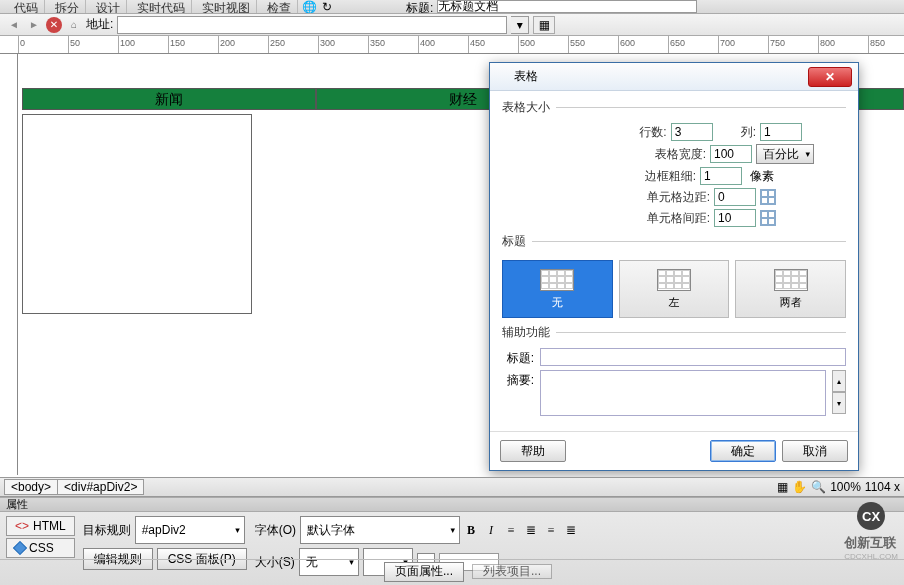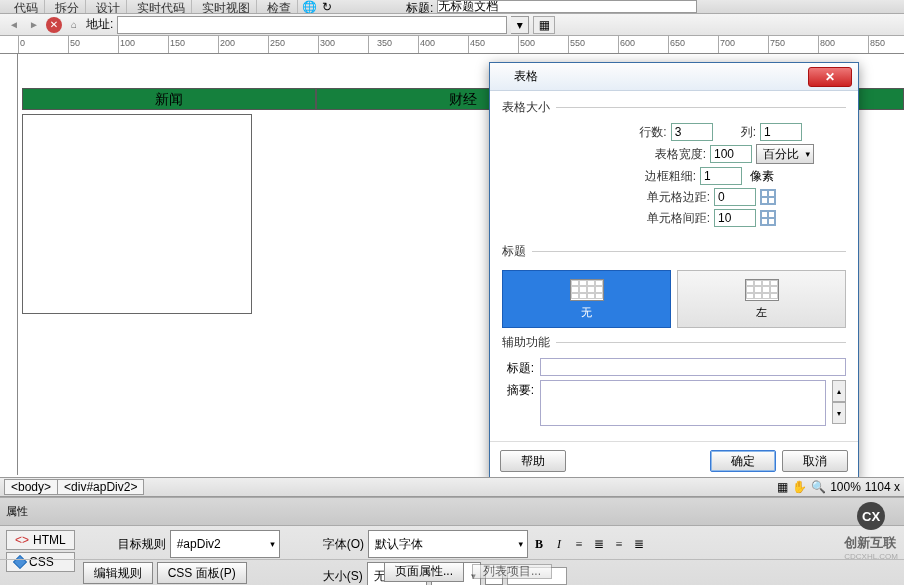--- a/index.html
+++ b/index.html
@@ -67,29 +67,29 @@
 .dlg-btn { min-width:66px; height:22px; border:1px solid #888; background:linear-gradient(#fefefe,#ddd); border-radius:2px; display:flex; align-items:center; justify-content:center;}
 .dlg-btn.primary { border:1px solid #3a7bd5; box-shadow:0 0 0 1px #8cb8ea inset;}
 
 
 .tag-bar { position:absolute; left:0; right:0; bottom:88px; height:20px; background:linear-gradient(#eee,#ddd); border-top:1px solid #999; border-bottom:1px solid #999; display:flex; align-items:center; padding:0 4px; font-size:11px;}
 .tag-chip { border:1px solid #999; background:#f5f5f5; padding:0 6px; margin-right:-1px; height:16px; line-height:14px;}
 .tag-tools { margin-left:auto; display:flex; gap:4px; align-items:center;}
 
 
 .props { position:absolute; left:0; right:0; bottom:0; height:88px; background:linear-gradient(#ececec,#dcdcdc); border-top:1px solid #aaa;}
-.props-title { height:28px; background:linear-gradient(#d8d8d8,#c8c8c8); padding:0 6px; font-size:11px; display:flex; align-items:center; border-bottom:1px solid #aaa;}
+.props-title { height:14px; background:linear-gradient(#d8d8d8,#c8c8c8); padding:0 6px; font-size:11px; display:flex; align-items:center; border-bottom:1px solid #aaa;}
 .props-body { display:flex; padding:4px 6px; gap:8px; align-items:flex-start;}
 .side-tabs { display:flex; flex-direction:column; gap:2px;}
 .side-tab { border:1px solid #999; background:#f2f2f2; padding:2px 8px; display:flex; align-items:center; gap:4px;}
 .side-tab .di { width:10px; height:10px; transform:rotate(45deg); background:#5aa0e0; display:inline-block;}
 .side-tab.css .di { background:#4a90d9; border:1px solid #2a70b9;}
 .prop-col { display:flex; flex-direction:column; gap:4px;}
 .prop-row { display:flex; align-items:center; gap:4px;}
-.prop-row label { font-size:12px;margin-left:35px;}
+.prop-row label { font-size:12px;}
 .prop-row .select { height:28px; border:1px solid #888; background:#fff; padding:0 18px 0 6px; position:relative; min-width:110px; display:flex; align-items:center;}
 .prop-row .select::after { content:"▾"; position:absolute; right:4px; font-size:9px;}
 .prop-row .btn { height:22px; border:1px solid #888; background:linear-gradient(#fefefe,#ddd); padding:0 10px; display:flex; align-items:center;}
 .fmt-icons { display:flex; gap:6px; align-items:center;}
 .fmt-icons span { width:14px; text-align:center; font-family:Georgia,serif;}
 .bottom-row { position:absolute; bottom:2px; left:0; right:0; height:24px; display:flex; align-items:center; border-top:1px solid #bbb; padding:0 6px; gap:8px;}
 
 
 .watermark { position:absolute; right:6px; bottom:24px; display:flex; align-items:center; gap:4px; color:#999;flex-direction:column;}
 .watermark .logo { width:28px; height:28px; border-radius:14px; background:#444; color:#fff; display:flex; align-items:center; justify-content:center; font-weight:bold; font-size:13px;}
@@ -131,21 +131,21 @@
     <div class="lbl" style="left: 120px;">100</div>
     <div class="tick" style="left: 168px;"></div>
     <div class="lbl" style="left: 170px;">150</div>
     <div class="tick" style="left: 218px;"></div>
     <div class="lbl" style="left: 220px;">200</div>
     <div class="tick" style="left: 268px;"></div>
     <div class="lbl" style="left: 270px;">250</div>
     <div class="tick" style="left: 318px;"></div>
     <div class="lbl" style="left: 320px;">300</div>
     <div class="tick" style="left: 368px;"></div>
-    <div class="lbl" style="left: 370px; padding-left: 7px;">350</div>
+    <div class="lbl" style="left: 370px;">350</div>
     <div class="tick" style="left: 418px;"></div>
     <div class="lbl" style="left: 420px;">400</div>
     <div class="tick" style="left: 468px;"></div>
     <div class="lbl" style="left: 470px;">450</div>
     <div class="tick" style="left: 518px;"></div>
     <div class="lbl" style="left: 520px;">500</div>
     <div class="tick" style="left: 568px;"></div>
     <div class="lbl" style="left: 570px;">550</div>
     <div class="tick" style="left: 618px;"></div>
     <div class="lbl" style="left: 620px;">600</div>
@@ -218,21 +218,21 @@
       <input type="text" class="wide" value="10" style="">
       <div class="grid-icon">
           <span></span>
           <span></span>
           <span></span>
           <span></span>
         </div>
       <div style="width:66px"></div>
     </div>
 
-    <div class="fieldset-label" style="margin-top:16px">
+    <div class="fieldset-label" style="margin-top:6px">
         <span>标题</span>
         <span class="line"></span>
       </div>
     <div class="caption-opts">
       <div class="cap-btn selected">
         <div class="mini-tbl">
             <span></span>
             <span></span>
             <span></span>
             <span></span>
@@ -256,20 +256,37 @@
             <span></span>
             <span></span>
             <span></span>
             <span></span>
             <span></span>
             <span></span>
             <span></span>
             <span></span>
           </div>
         <div class="cap-label">左</div>
+      </div>
+      <div class="cap-btn">
+        <div class="mini-tbl">
+            <span></span>
+            <span></span>
+            <span></span>
+            <span></span>
+            <span></span>
+            <span></span>
+            <span></span>
+            <span></span>
+            <span></span>
+            <span></span>
+            <span></span>
+            <span></span>
+          </div>
+        <div class="cap-label">两者</div>
       </div>
     </div>
 
     <div class="fieldset-label" style="margin-top:6px">
         <span>辅助功能</span>
         <span class="line"></span>
       </div>
     <div class="aux-row">
       <label>标题:</label>
       <input type="text" style="">

